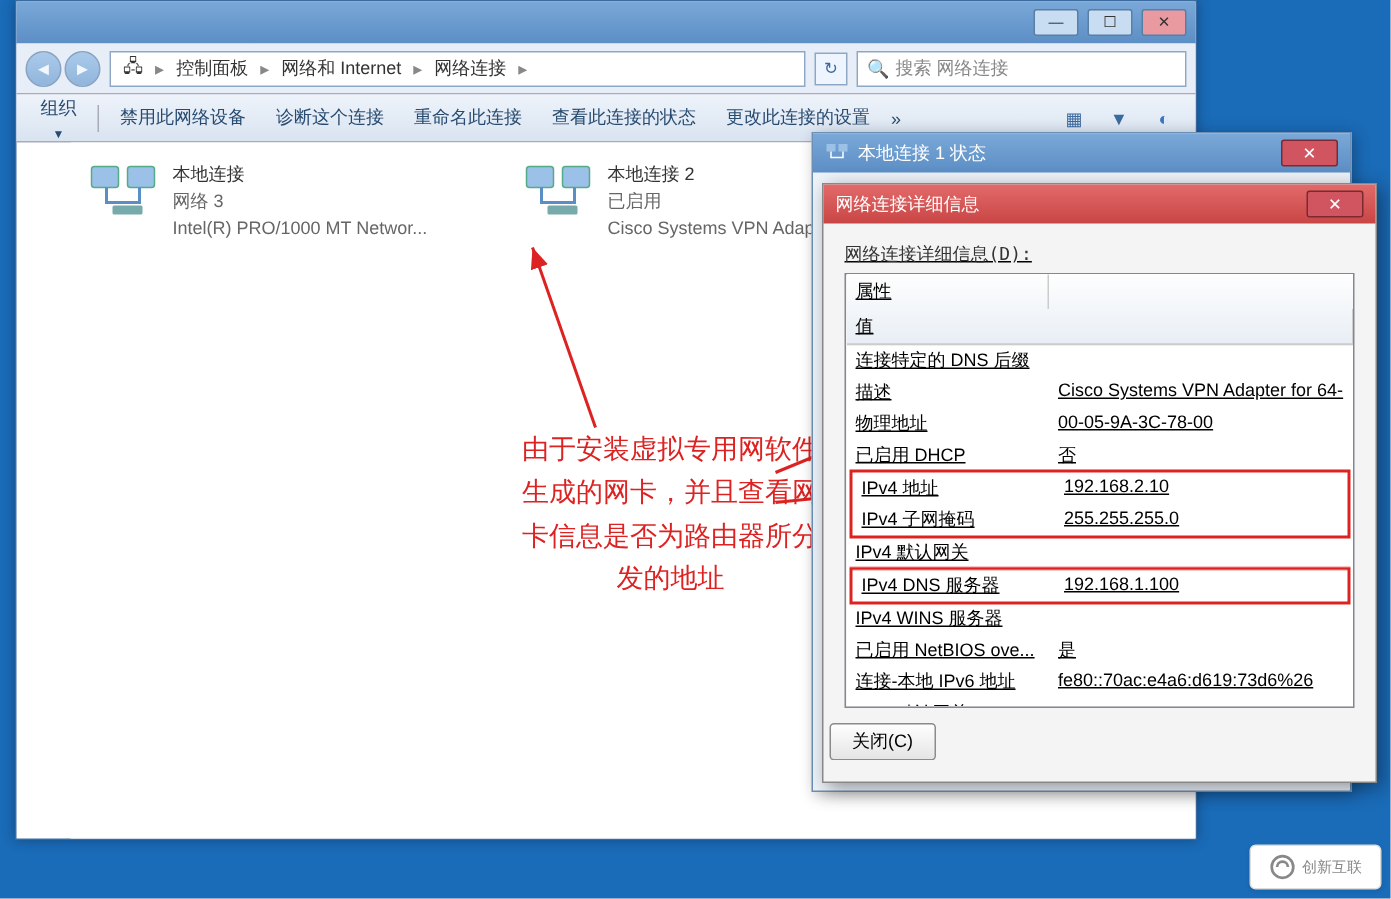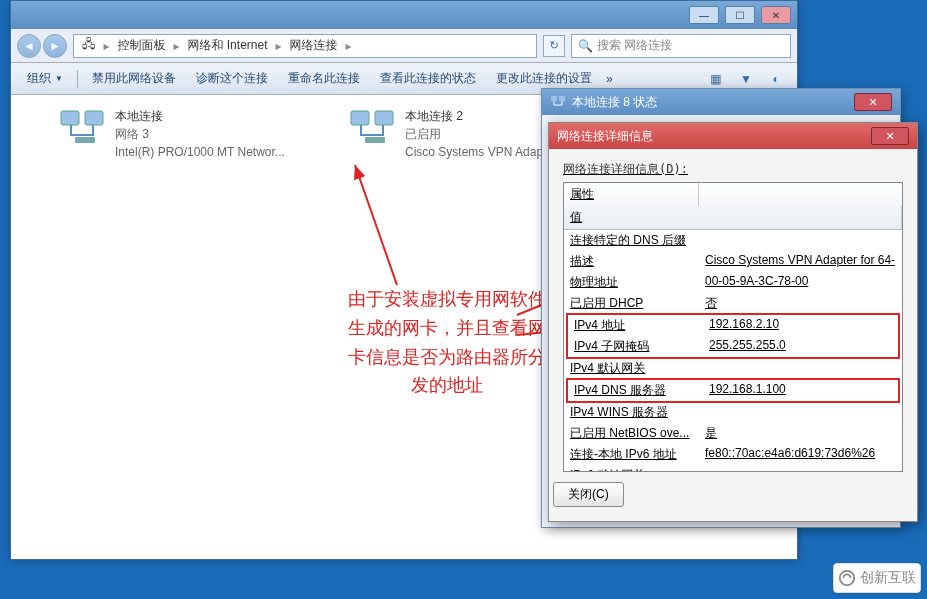--- a/index.html
+++ b/index.html
@@ -16,21 +16,21 @@
 .nav-arrow { width:24px; height:24px; border-radius:12px; background: linear-gradient(#6fa8e0,#3d7dc1); border:1px solid #2c5b8f; display:flex; align-items:center; justify-content:center; color:#fff; font-size:12px; }
 .nav-arrow.disabled { opacity:.5; }
 .breadcrumb-bar { flex:1; background:#fff; border:1px solid #8ea7c5; height:24px; display:flex; align-items:center; padding:0 4px; font-size:12px; color:#333; }
 .breadcrumb-bar span { padding:0 4px; }
 .bc-sep { color:#888; }
 .bc-refresh { width:22px; height:22px; border:1px solid #8ea7c5; background:#eef5ff; display:flex; align-items:center; justify-content:center; font-size:11px; color:#3b6a9f; }
 .search-bar { width:220px; background:#fff; border:1px solid #8ea7c5; height:24px; display:flex; align-items:center; padding:0 6px; font-size:12px; color:#888; }
 .search-bar .sicon { margin-right:4px; color:#3b6a9f; }
 
 .toolbar { height:32px; background: linear-gradient(#eef3fa, #d9e4f1); border-bottom:1px solid #aab; display:flex; align-items:center; padding:0 8px; gap:4px; font-size:12px; color:#274b70; }
-.tool-item { padding:4px 8px; display:flex; align-items:center; gap:4px; cursor:pointer; border-radius:2px; }
+.tool-item { padding:4px 8px; display:flex; align-items:center; gap:4px; cursor:pointer; border-radius:2px;flex-direction:column; }
 .tool-sep { width:1px; height:18px; background:#aab; margin:0 2px; }
 .tool-spacer { flex:1; }
 .tool-icon-btn { width:26px; height:22px; display:flex; align-items:center; justify-content:center; color:#3b6a9f; cursor:pointer; }
 
 .content-area { position:relative; flex:1; background:#fff; padding:12px; display:flex; gap:60px; align-items:flex-start; height: calc(100% - 28px - 34px - 32px); margin-left: 36px; }
 .conn-item { display:flex; gap:8px; width:230px; cursor:pointer; }
 .conn-icon { width:48px; height:40px; position:relative; }
 .conn-icon svg { width:48px; height:40px; }
 .conn-text { font-size:12px; line-height:1.5; color:#333; }
 .conn-text .title { font-weight:normal; }
@@ -57,21 +57,21 @@
 .prop-header .col-k { width:135px; }
 .prop-header .col-v { flex:1; }
 .prop-row { display:flex; padding:1px 0; }
 .prop-row .k { width:135px; padding:1px 6px; white-space:nowrap; }
 .prop-row .v { flex:1; padding:1px 6px; white-space:nowrap; }
 .hl-red { border:2px solid #d22; margin:-1px 2px; }
 .dlg-footer { display:flex; justify-content:flex-start; padding:0 4px; }
 .dlg-btn { padding:3px 14px; background:linear-gradient(#fefefe,#e5e5e5); border:1px solid #8b8b8b; border-radius:3px; font-size:12px; cursor:pointer; }
 
 
-.watermark { position:absolute; right:6px; bottom:6px; width:88px; height:30px; background:#fff; border:1px solid #ddd; display:flex; align-items:center; justify-content:center; font-size:14px; color:#888; gap:4px; border-radius:4px; box-shadow:0 1px 3px rgba(0,0,0,0.1); }
+.watermark { position:absolute; right:6px; bottom:6px; width:88px; height:30px; background:#fff; border:1px solid #ddd; display:flex; align-items:center; justify-content:center; font-size:10px; color:#888; gap:4px; border-radius:4px; box-shadow:0 1px 3px rgba(0,0,0,0.1); }
 .watermark .logo { width:18px; height:18px; }
 </style>
 </head>
 <body>
 
 <div class="main-window">
   <div class="titlebar">
     <div class="win-btn">—</div>
     <div class="win-btn">☐</div>
     <div class="win-btn close">✕</div>
@@ -166,21 +166,21 @@
 </div>
 
 <div class="dlg-status">
   <div class="dlg-title">
     <div style="display:flex;align-items:center">
       <svg class="icon" viewBox="0 0 16 16">
           <rect x="1" y="2" width="6" height="5" fill="#9bc1e8"></rect>
           <rect x="9" y="2" width="6" height="5" fill="#9bc1e8"></rect>
           <path d="M4 7v4h8V7" stroke="#fff" fill="none"></path>
         </svg>
-      <span>本地连接 8 状态</span>
+      <span>本地连接 1 状态</span>
     </div>
     <div class="x">✕</div>
   </div>
 </div>
 
 <div class="dlg-details">
   <div class="dlg-title">
     <span>网络连接详细信息</span>
     <div class="x">✕</div>
   </div>

